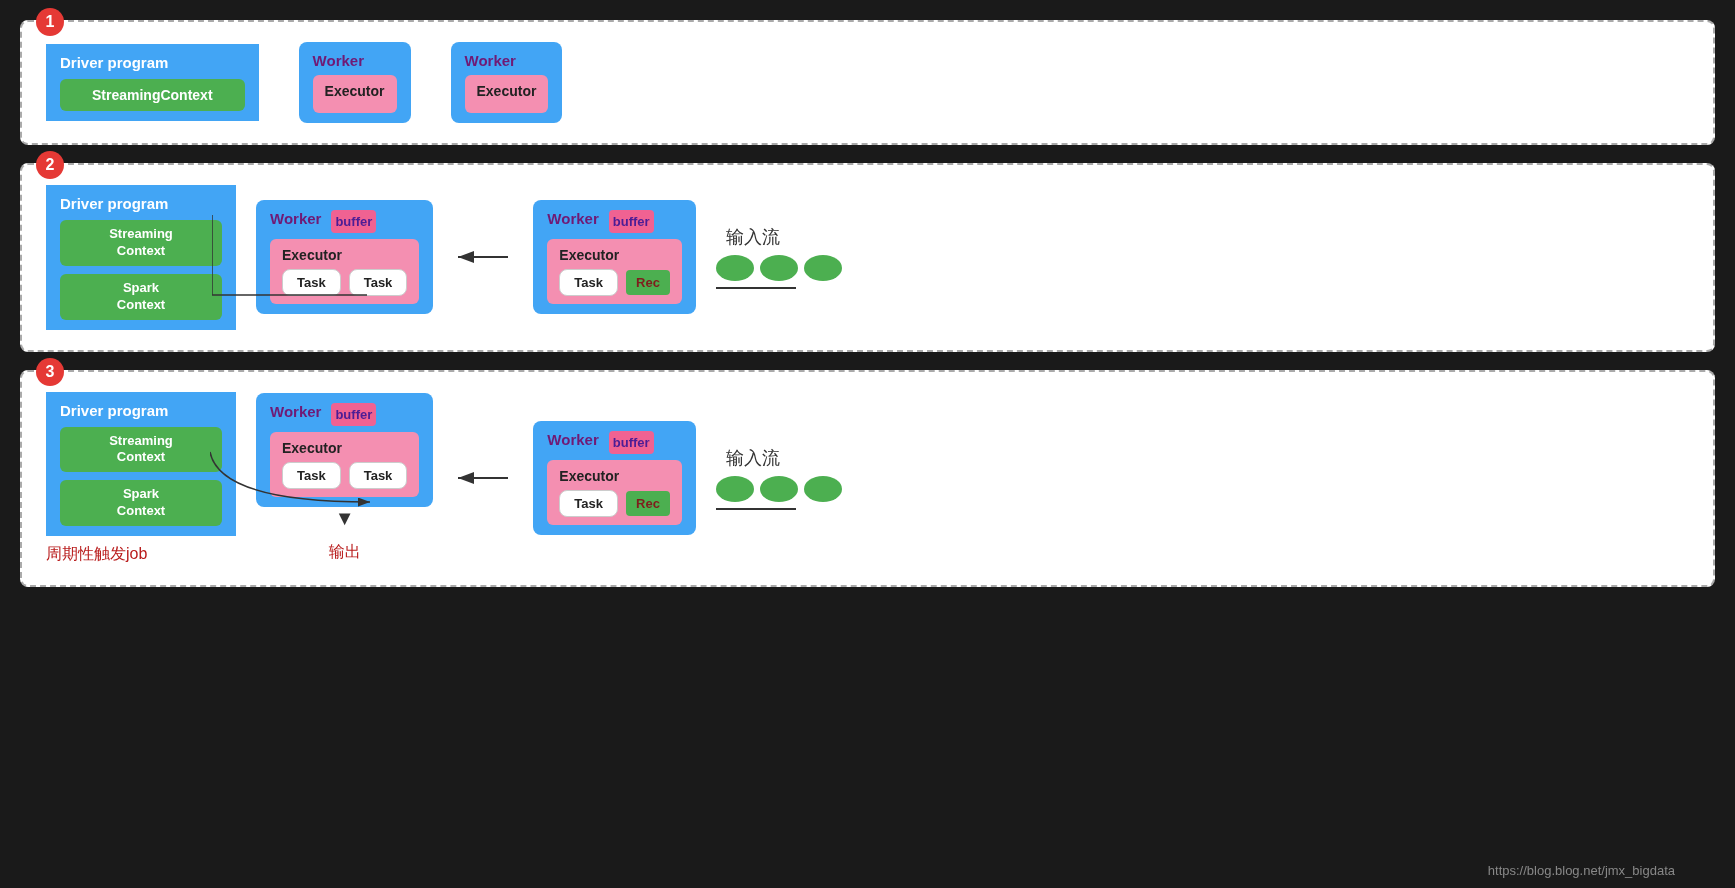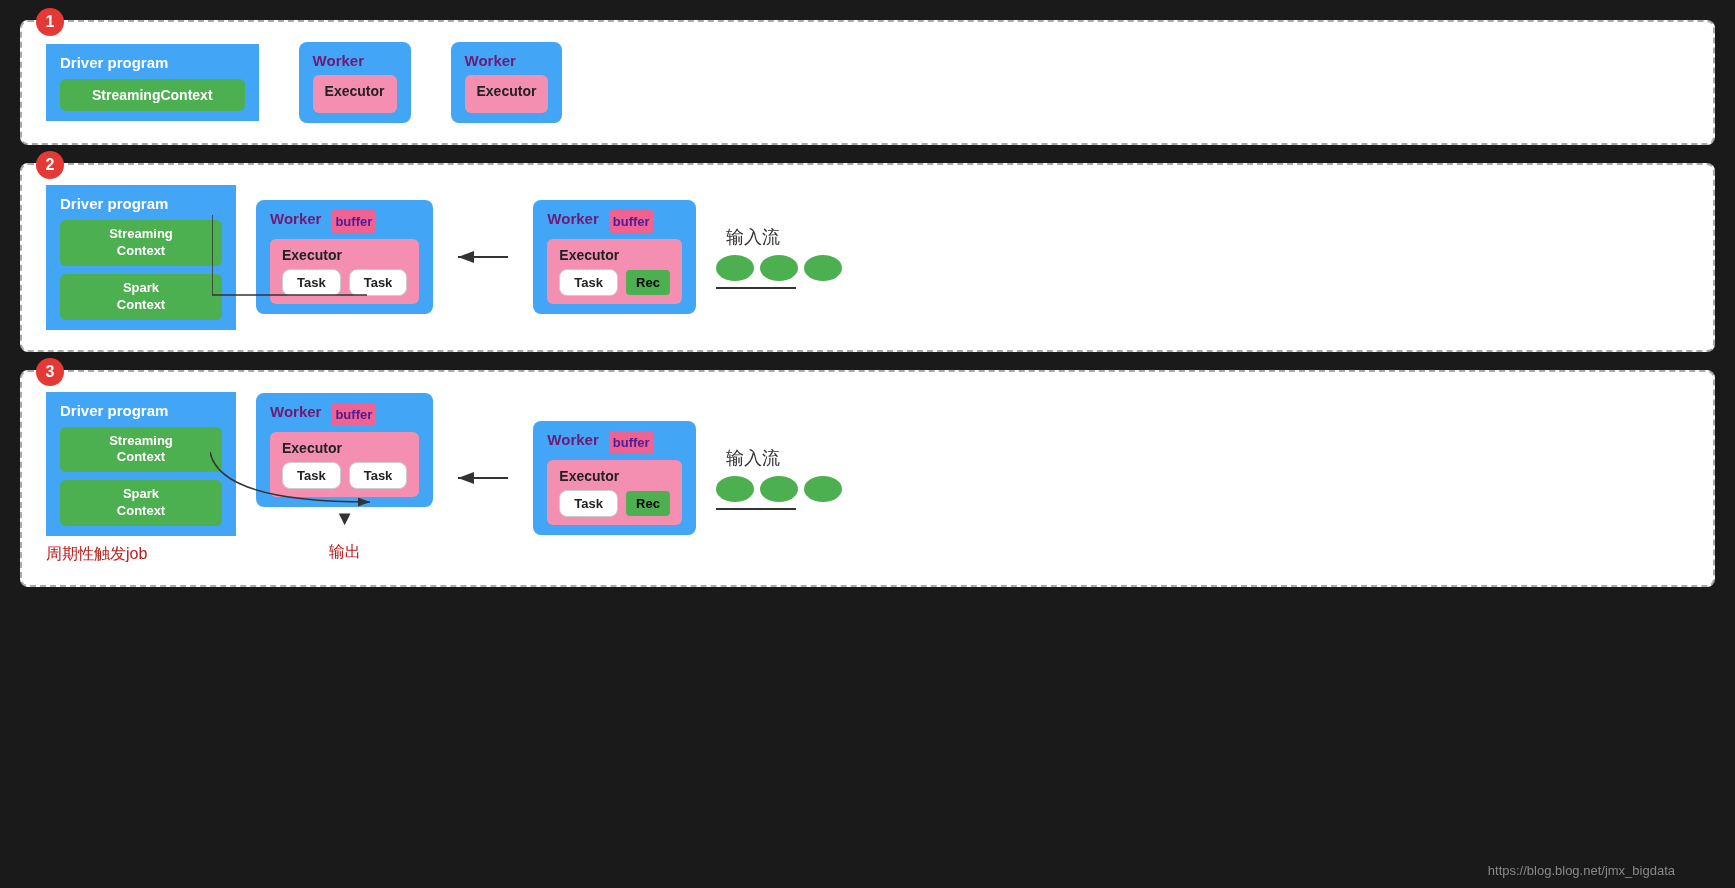--- a/index.html
+++ b/index.html
@@ -97,21 +97,21 @@
       font-weight: bold;
       color: #222;
       text-align: center;
     }
 
     
     .rec-box {
       background: #4caf50;
       border-radius: 4px;
       padding: 5px 10px;
-      color: #000000;
+      color: #7f1d1d;
       font-weight: bold;
       font-size: 13px;
     }
 
     
     .worker-box {
       background: #42a5f5;
       border-radius: 8px;
       padding: 10px 14px;
       position: relative;

